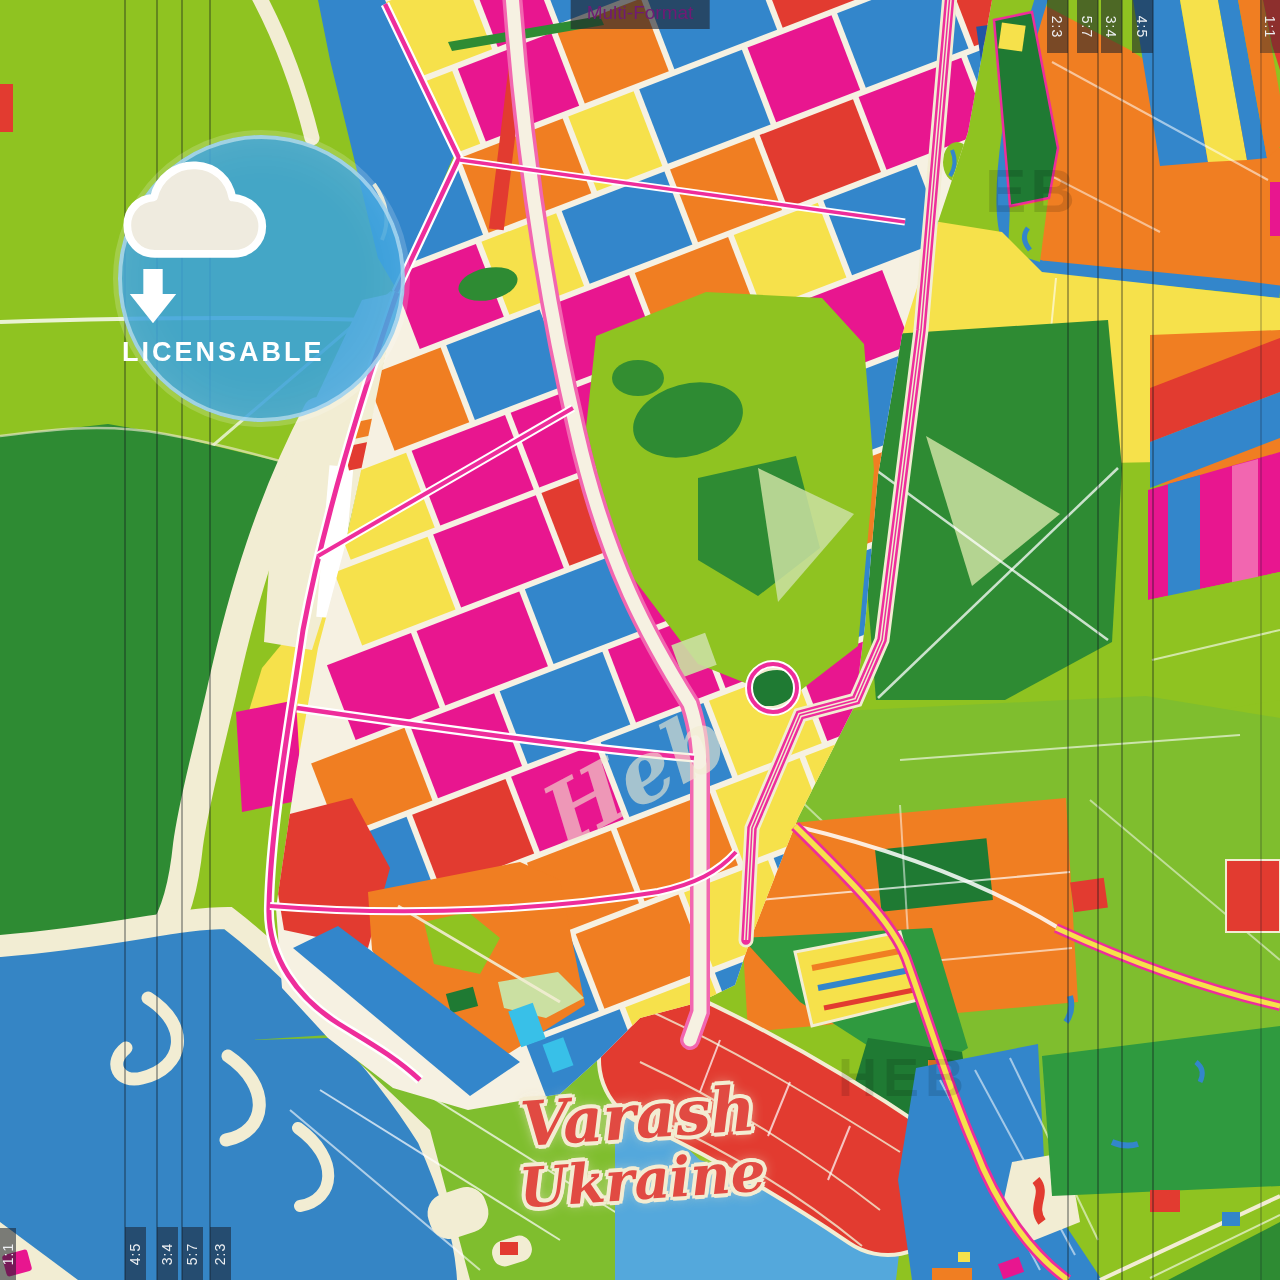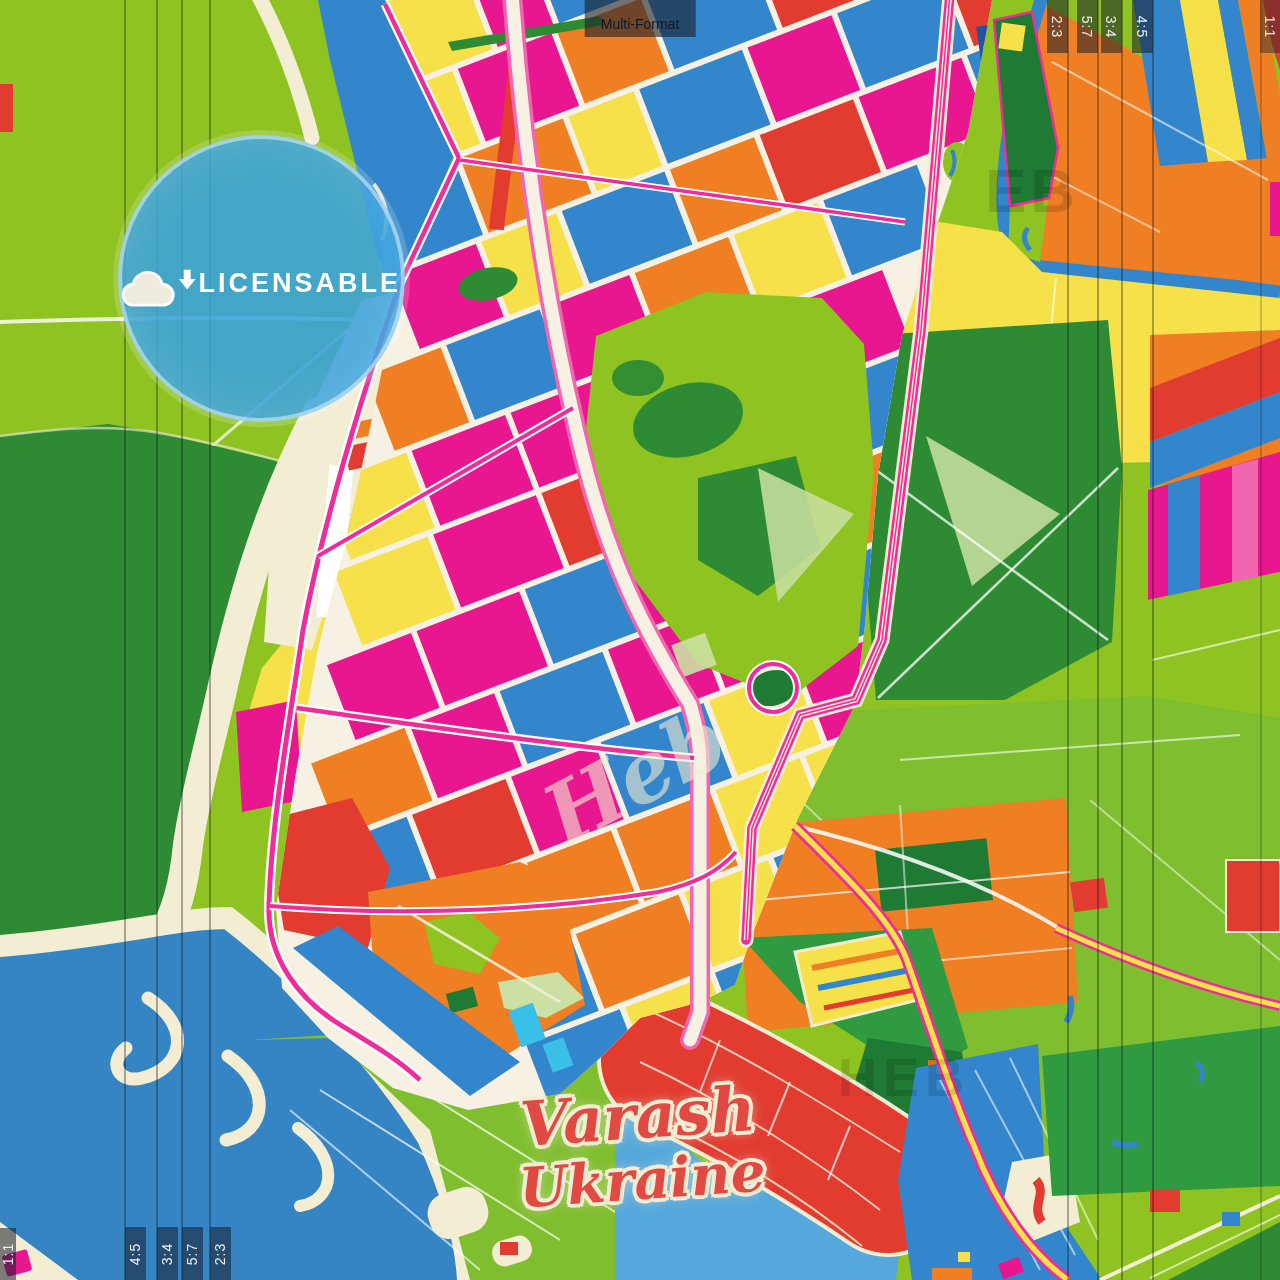--- a/index.html
+++ b/index.html
@@ -1,22 +1,22 @@
 <!DOCTYPE html>
 <html style="--lime: #8FC321; --lime2: #7FBE2E; --green: #2F9A3F; --dgreen: #2E8B33; --dgreen2: #1F7A33; --sage: #CBE0A2; --water: #3585C5; --lblue: #54A8DC; --blue: #3386CB; --navy: #2155A4; --cyan: #38C0E8; --magenta: #E8168F; --pink: #F266B0; --roadpink: #EE2D9B; --orange: #F07E22; --red: #E23B30; --yellow: #F6E14B; --cream: #F2EDD3; --road: #F6F1E2;"><head>
 <meta charset="utf-8">
 <style>
   html,body{margin:0;padding:0;background:#222;}
   .stage{position:relative;width:1280px;height:1280px;overflow:hidden;
          font-family:"Liberation Sans",sans-serif;background:var(--lime);}
   .stage svg.map{position:absolute;inset:0;display:block;}
   
   .format-tag{position:absolute;top:0;left:50%;transform:translateX(-50%);
-    background:rgba(30,34,44,.62);color:#0f172a;font-size:14px;
-    padding:16px 16px 5px;white-space:nowrap;z-index:30;}
+    background:rgba(30,34,44,.62);color:#701a75;font-size:19px;
+    padding:2px 16px 5px;white-space:nowrap;z-index:30;}
   .vtab{position:absolute;background:rgba(24,30,42,.55);color:#EDEFF2;
     display:flex;align-items:center;justify-content:center;
     font-size:14px;z-index:30;}
   .vtab span{display:block;letter-spacing:1px;}
   .vtab.top span{transform:rotate(90deg);}
   .vtab.bot span{transform:rotate(-90deg);}
   .vtab.t1{left:1047px;top:0;width:21px;height:53px;}
   .vtab.t2{left:1077px;top:0;width:21px;height:53px;}
   .vtab.t3{left:1101px;top:0;width:21px;height:53px;}
   .vtab.t4{left:1132px;top:0;width:21px;height:53px;}
@@ -24,21 +24,21 @@
   .vtab.b1{left:125px;bottom:0;width:21px;height:53px;}
   .vtab.b2{left:157px;bottom:0;width:21px;height:53px;}
   .vtab.b3{left:182px;bottom:0;width:21px;height:53px;}
   .vtab.b4{left:210px;bottom:0;width:21px;height:53px;}
   .vtab.bl{left:0;bottom:0;width:16px;height:52px;}
   
   .badge{position:absolute;left:118px;top:135px;width:287px;height:287px;
     border-radius:50%;background:rgba(58,162,221,.88);
     border:4px solid rgba(235,245,252,.55);
     box-shadow:0 0 0 5px rgba(255,255,255,.18), inset 0 0 50px rgba(255,255,255,.12);
-    box-sizing:border-box;display:flex;flex-direction:row;align-items:center;
+    box-sizing:border-box;display:flex;flex-direction:column;align-items:flex-start;
     z-index:25;}
   .badge .cloud{margin-top:22px;}
   .badge .arrow{margin-top:2px;}
   .badge .lic{margin-top:10px;color:#FFFFFF;font-weight:bold;font-size:27px;
     letter-spacing:3px;}
   
   .map-title{position:absolute;left:50%;top:1086px;transform:translateX(-50%) rotate(-4deg);
     text-align:center;z-index:20;font-family:"DejaVu Serif",serif;font-style:italic;
     font-weight:bold;color:#E14A42;line-height:1.0;
     text-shadow:-3px -3px 0 #F3ECD2, 3px -3px 0 #F3ECD2, -3px 3px 0 #F3ECD2,

